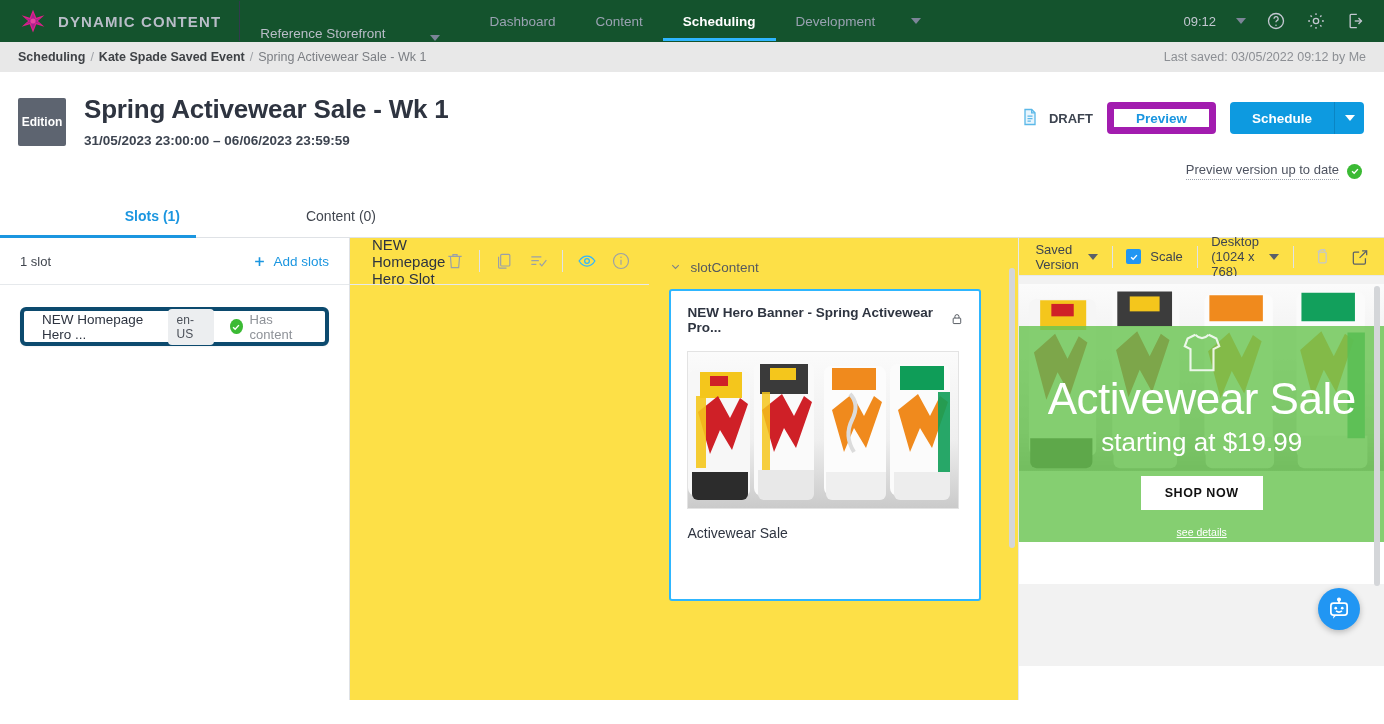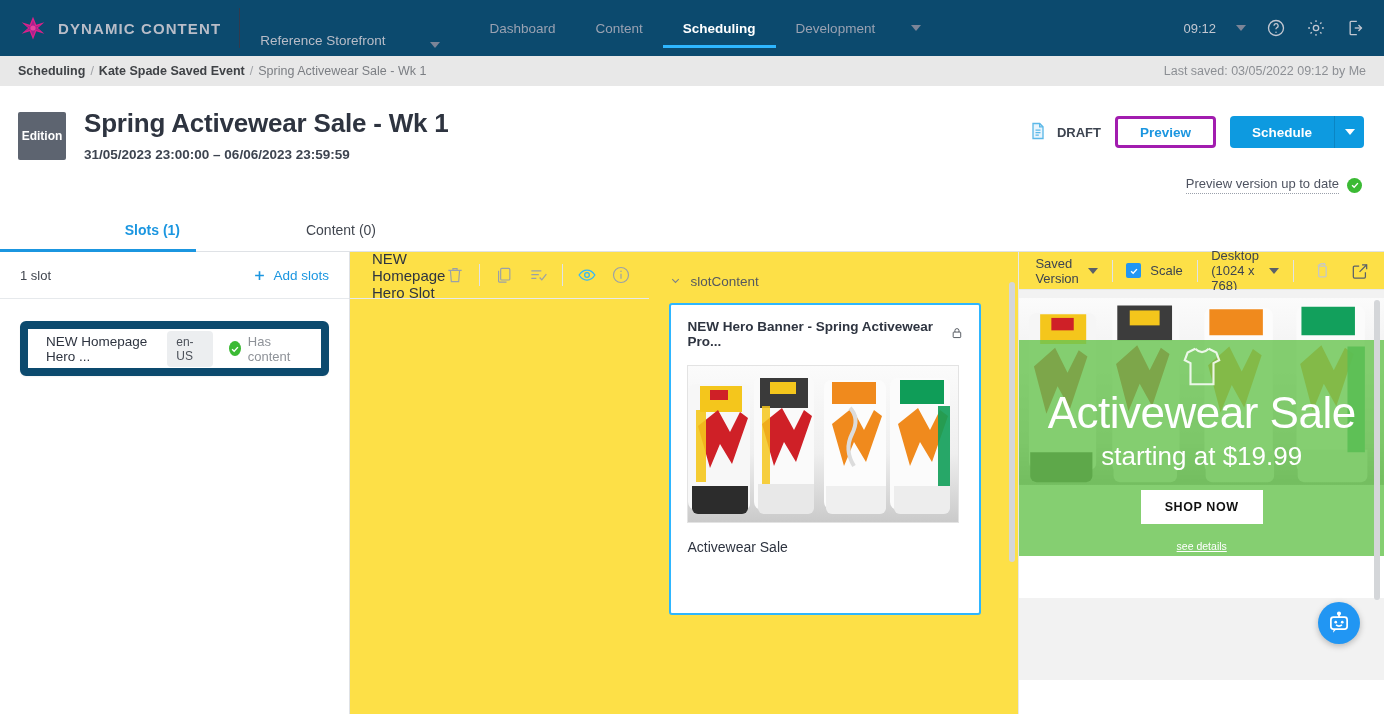--- a/index.html
+++ b/index.html
@@ -6,21 +6,21 @@
   html, body {
     width: 1384px; height: 724px;
     font-family: "Liberation Sans", sans-serif;
     background: #ffffff;
     overflow: hidden;
   }
   .app { position: relative; width: 1384px; height: 724px; background:#fff; }
 
   
   .topnav {
-    height: 56px; background:#0c4a6e; display:flex; align-items:center;
+    height: 42px; background:#14532d; display:flex; align-items:center;
     color:#c8cbd4; position:relative;
   }
   .brand { display:flex; align-items:center; padding:0 18px 0 20px; height:40px; }
   .brand-logo { width:26px; height:26px; position:relative; flex:none; }
   .brand-name {
     margin-left:12px; font-weight:bold; font-size:15px; letter-spacing:1.1px;
     color:#b9bdc8;
   }
   .nav-sep { width:1px; height:40px; background:#323a4d; }
   .nav-realm {
@@ -60,21 +60,21 @@
     width:48px;height:48px;background:#5d6470;color:#fff;border-radius:2px;
     display:flex;align-items:center;justify-content:center;font-size:12px;font-weight:bold;
     flex:none; margin-top:4px;
   }
   .title-block { margin-left:18px; }
   .page-title { font-size:26px; font-weight:bold; color:#2e3440; letter-spacing:-0.2px; }
   .date-range { margin-top:8px; font-size:13.5px; font-weight:bold; color:#3d4450; }
   .title-actions { margin-left:auto; display:flex; gap:14px; padding-top:8px; }
   .draft { display:flex; align-items:center; gap:9px; font-size:13px; font-weight:bold; color:#3d4450; }
   .btn-outline {
-    border:3px solid #a21caf; color:#1b96e0; background:#fff; border-radius:4px;
+    border:7px solid #a21caf; color:#1b96e0; background:#fff; border-radius:4px;
     height:32px; padding:0 22px; font-size:13.5px; font-weight:bold; cursor:pointer;
     font-family:"Liberation Sans", sans-serif;
   }
   .split-btn { display:flex; align-items:stretch; }
   .btn-primary {
     background:#0d9ae0; color:#fff; border:none; height:32px; padding:0 22px;
     font-size:13.5px; font-weight:bold; border-radius:4px 0 0 4px; cursor:pointer;
     font-family:"Liberation Sans", sans-serif;
   }
   .btn-primary-caret {
@@ -102,21 +102,21 @@
   
   .body { display:flex; height:462px; }
   .left-pane { width:427px; border-right:1px solid #dfe2e6; background:#fff; }
   .left-head {
     display:flex; align-items:center; height:47px; padding:0 20px 0 20px;
     border-bottom:1px solid #e6e9ec; font-size:13px; color:#41464f;
   }
   .add-slots { margin-left:auto; display:flex; align-items:center; gap:7px; color:#1b96e0; font-size:13.5px; cursor:pointer; }
   .plus { font-size:18px; line-height:1; font-weight:bold; }
   .slot-card {
-    margin:22px 20px 0 20px; height:55px; border:8px solid #0c4a6e; border-radius:6px;
+    margin:22px 20px 0 20px; height:39px; border:4px solid #0c4a6e; border-radius:6px;
     display:flex; align-items:center; padding:0 18px; background:#fff; cursor:pointer;
     box-shadow:0 1px 2px rgba(0,0,0,.05);
   }
   .slot-name { font-size:13.5px; color:#2e3440; }
   .locale-chip {
     margin-left:auto; background:#eceef0; border-radius:4px; padding:4px 9px;
     font-size:12px; color:#4b5059;
   }
   .has-content { display:flex; align-items:center; gap:7px; margin-left:16px; font-size:13px; color:#8e9298; }
   .check-green { width:15px;height:15px;border-radius:50%;background:#3bba34;display:flex;align-items:center;justify-content:center; }

